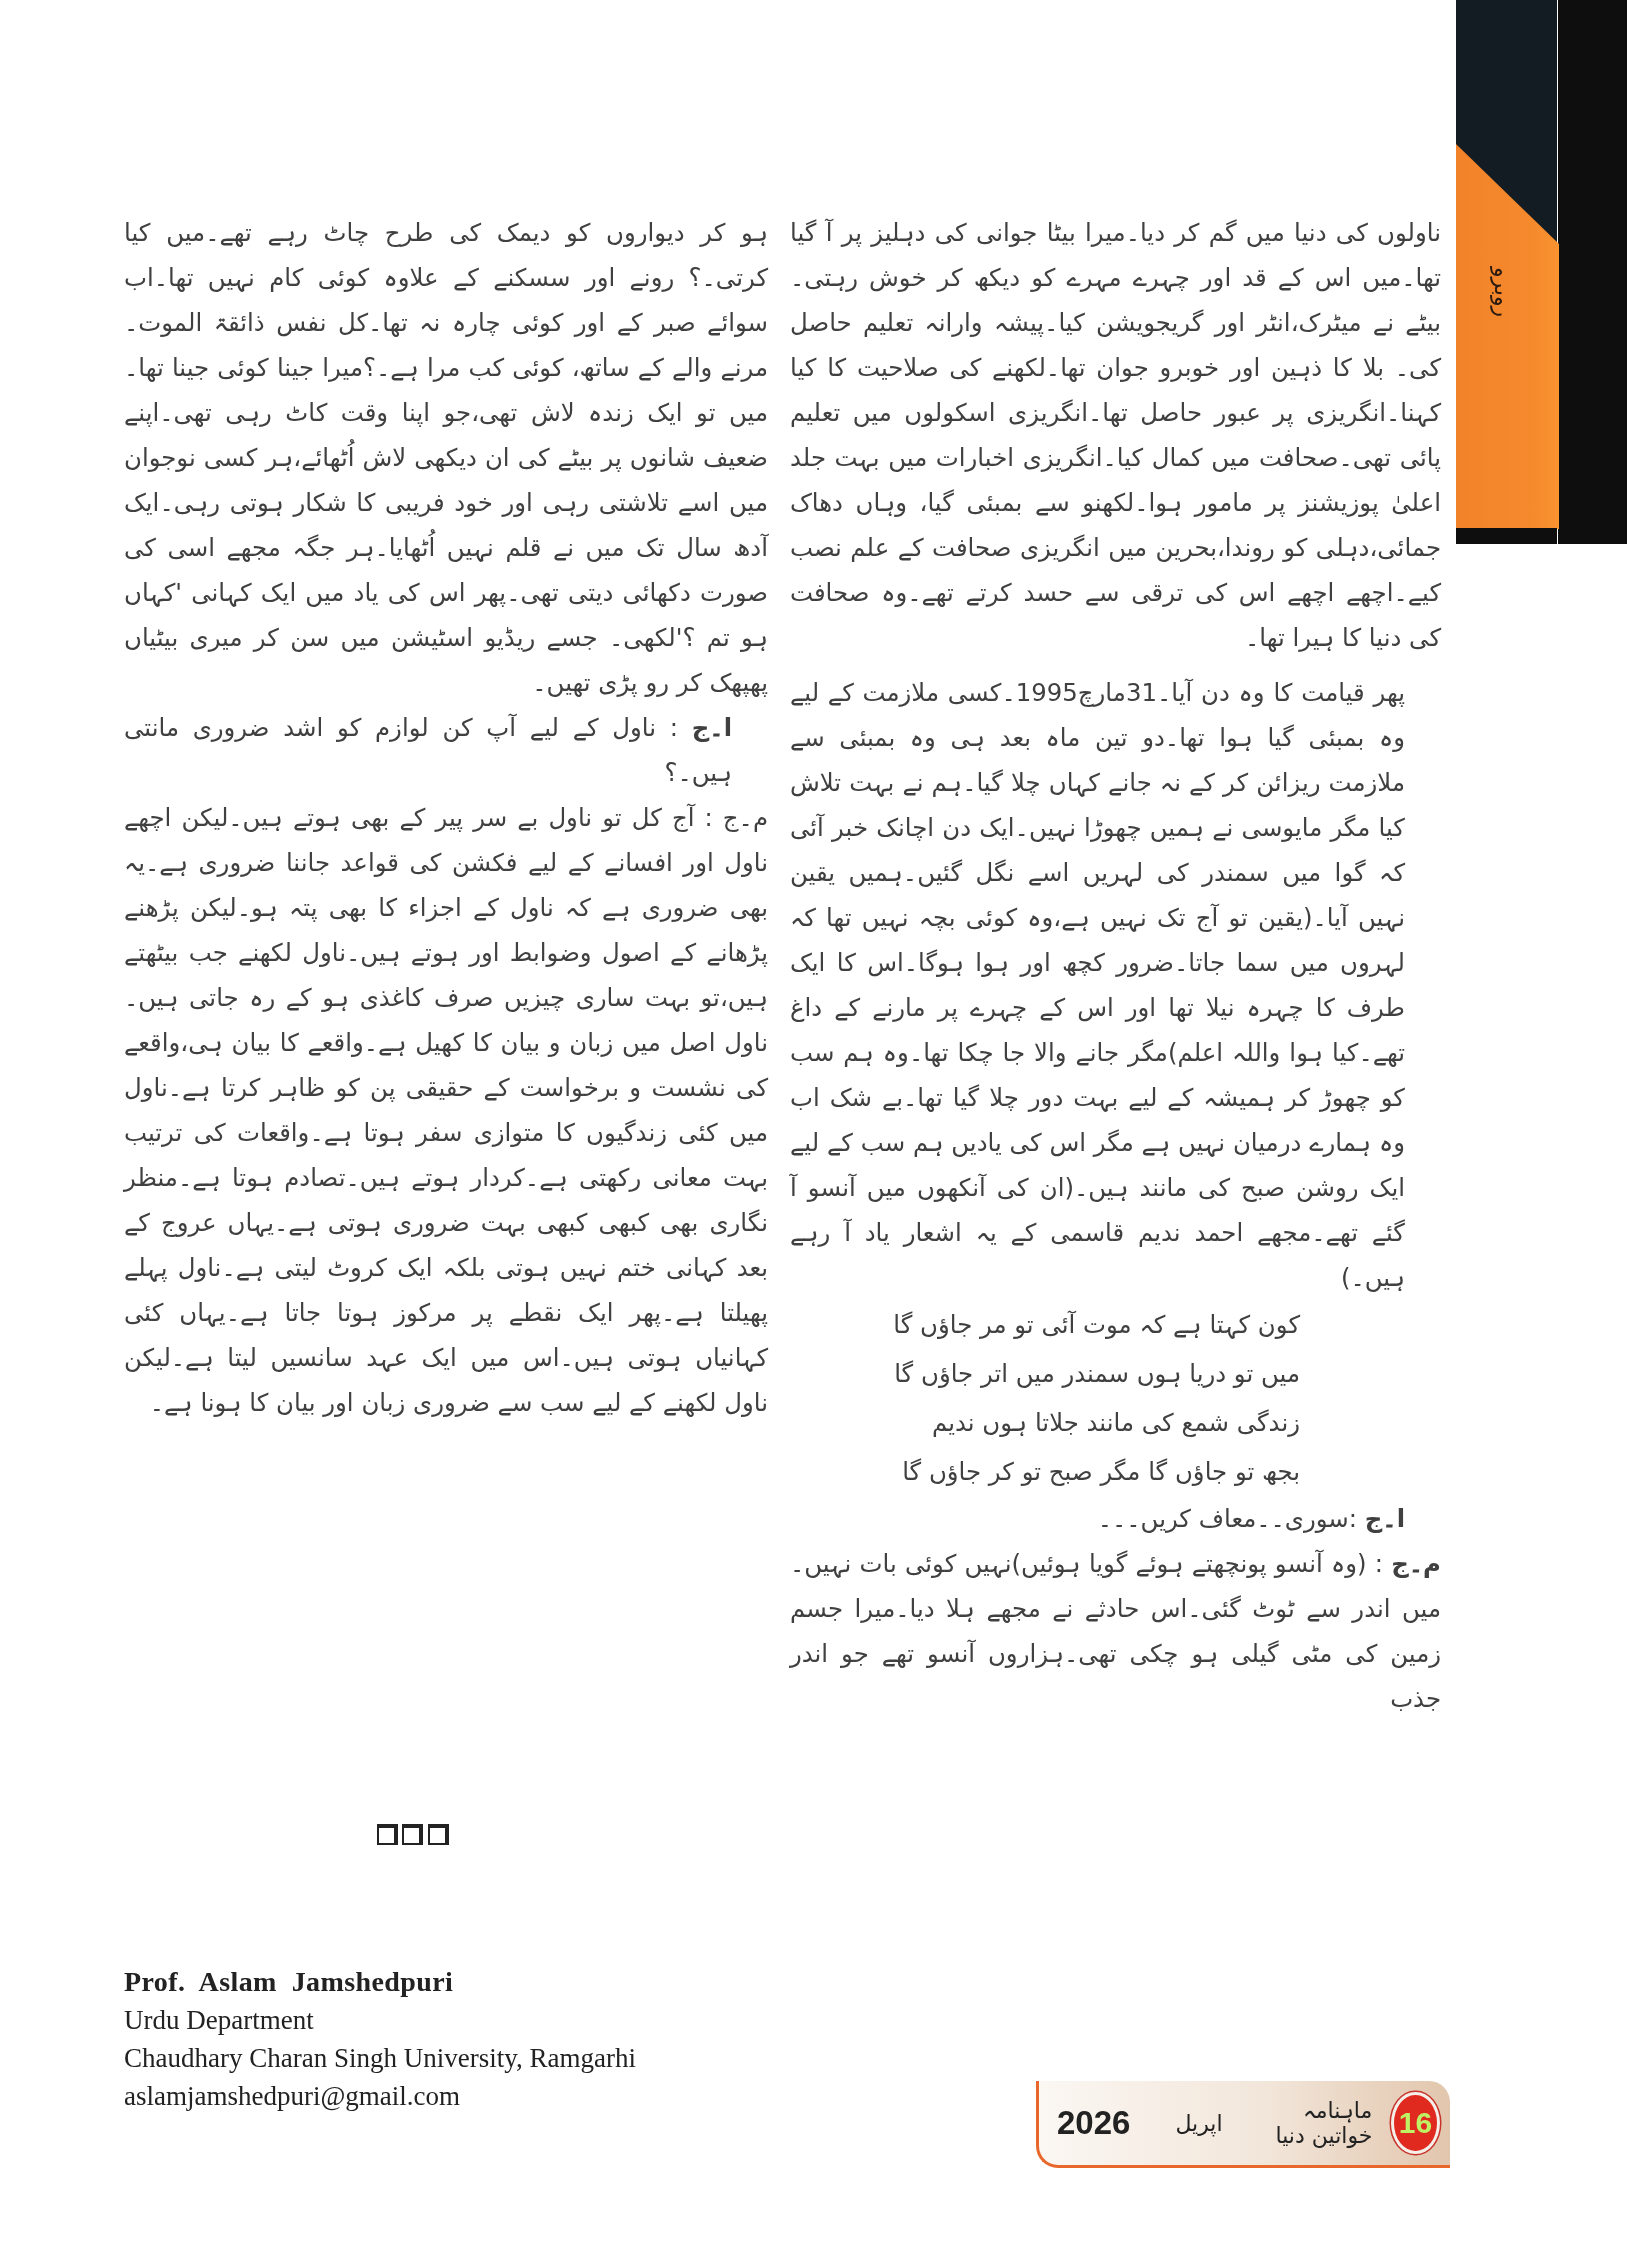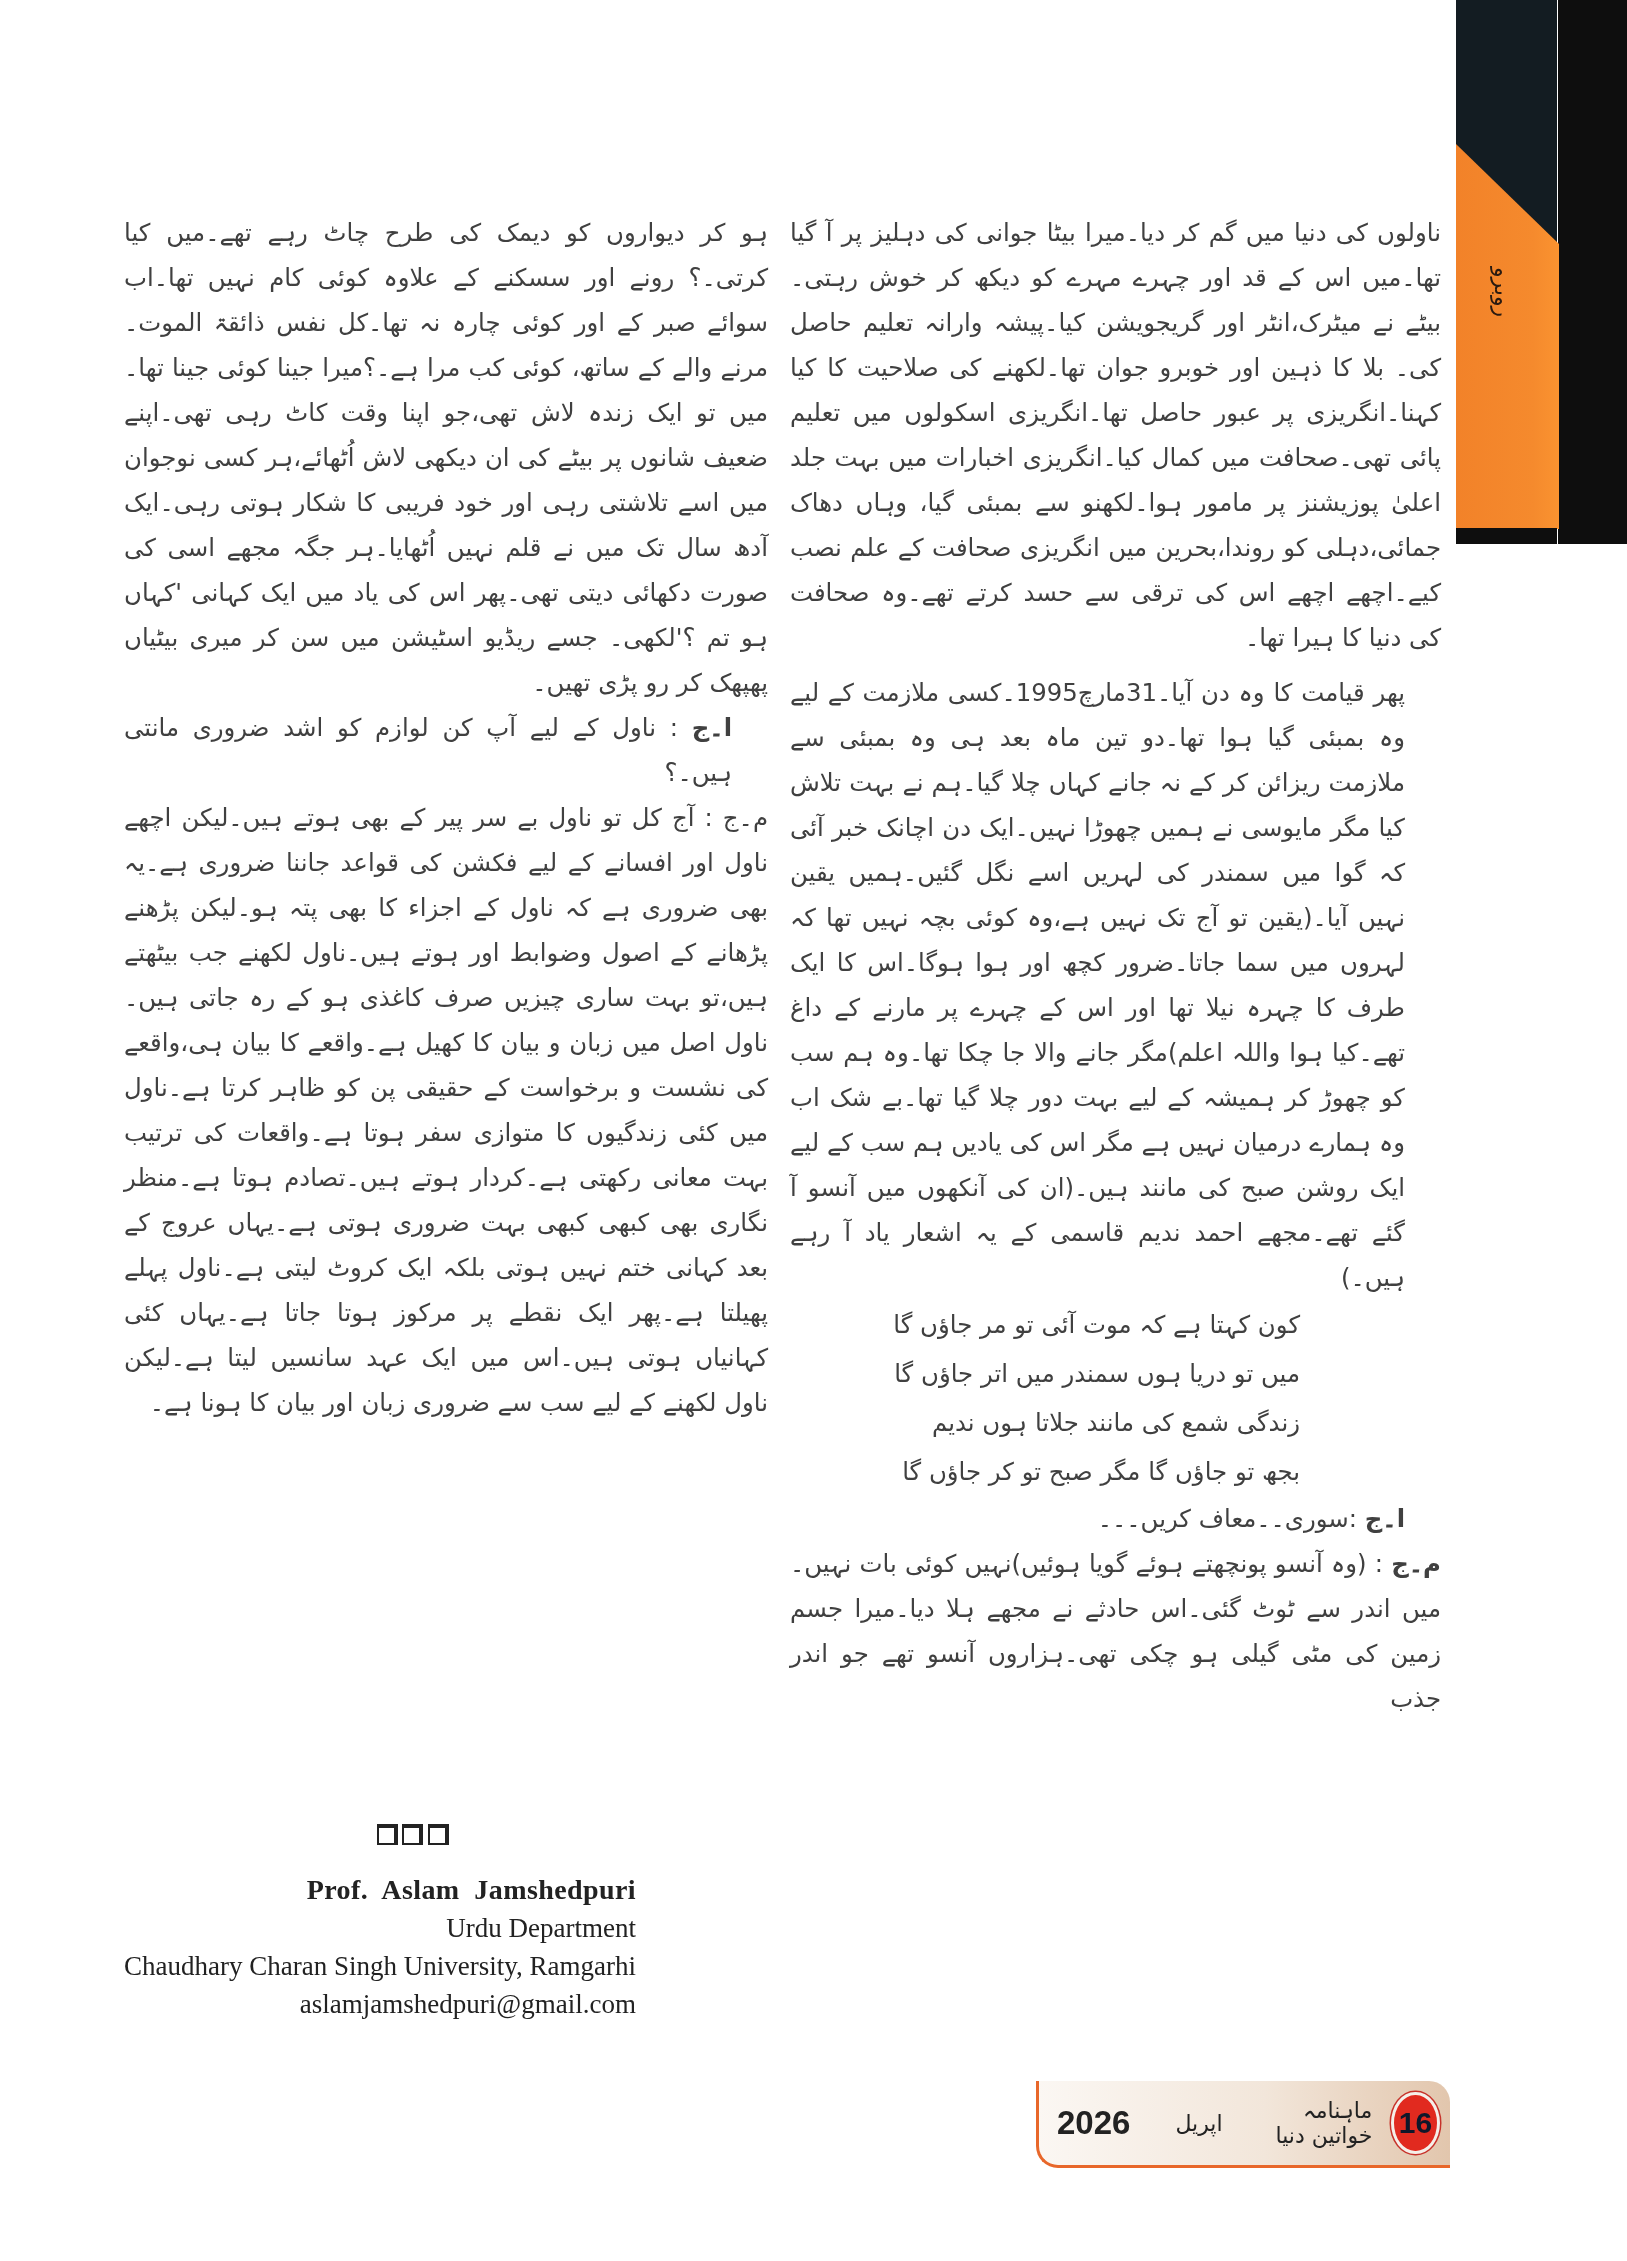--- a/index.html
+++ b/index.html
@@ -42,41 +42,41 @@
 
   .ornament {
     position: absolute; left: 377px; top: 1824px; display: flex; gap: 4.4px;
   }
   .ornament span {
     display: inline-block; width: 21px; height: 21px; border: 2.2px solid #222;
     border-top-width: 4.4px; border-right-width: 4.4px; box-sizing: border-box; background: #fff;
   }
 
   .author {
-    position: absolute; left: 124px; top: 1871px; direction: ltr; text-align: right;
+    position: absolute; left: 124px; top: 1963px; direction: ltr; text-align: left;
     font-family: "Liberation Serif", serif; font-size: 27px; line-height: 38px; color: #222;
   }
   .author .name { font-weight: bold; font-size: 28px; letter-spacing: 0.4px; word-spacing: 7.4px; }
 
   
   .footer {
     position: absolute; left: 1036px; top: 2081px; width: 414px; height: 87px;
     background: linear-gradient(90deg, #fbf7f3 0%, #f2e6da 55%, #e2c6ad 100%);
     border-left: 3.7px solid #e8672a; border-bottom: 3px solid #e8672a;
     border-bottom-left-radius: 22px; border-top-right-radius: 21px;
     box-sizing: border-box; display: flex; align-items: center; justify-content: space-between;
     padding: 0 10.4px 0 18px;
     gap: 45px;
   }
   .footer .year { font-family: "Liberation Sans", sans-serif; font-weight: bold; font-size: 33px; color: #222; }
   .footer .mag { direction: rtl; font-size: 22px; color: #222; display: flex; gap: 19px; align-items: center; }
   .footer .page-badge {
     width: 56px; height: 56px; border-radius: 50%;
     background: #e12a1f; border: 3px solid #f5efe9; box-shadow: 0 0 0 1.5px #c7322a;
-    color: #0f172a; font-family: "Liberation Sans", sans-serif; font-weight: bold; font-size: 30px;
+    color: #bef264; font-family: "Liberation Sans", sans-serif; font-weight: bold; font-size: 30px;
     display: flex; align-items: center; justify-content: center;
   }
 </style>
 </head>
 <body>
 
 <div class="band-black"></div>
 <div class="band-navy"></div>
 <div class="band-orange"></div>
 <div class="band-orange-bottom"></div>

